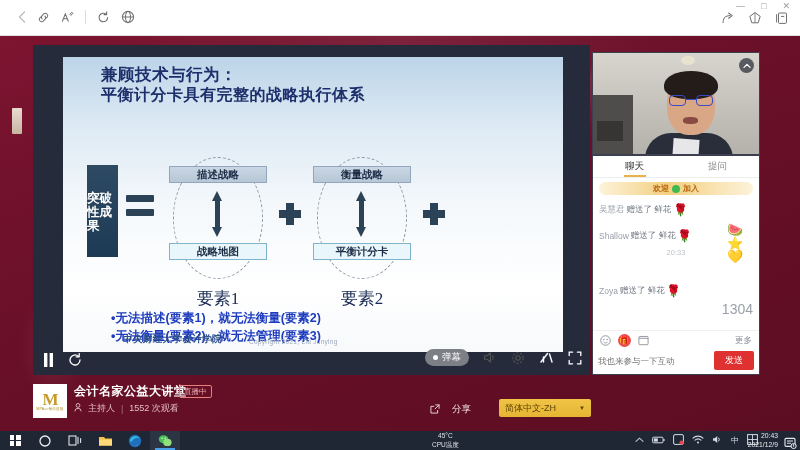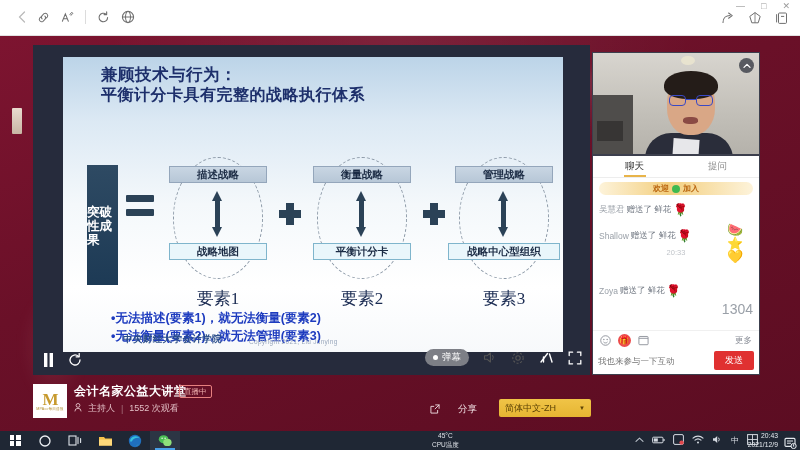--- a/index.html
+++ b/index.html
@@ -57,21 +57,21 @@
     position: absolute; left: 38px; top: 8px; width: 430px;
     color: #1d2f6b; font-weight: 700; line-height: 1.22;
     font-size: 16.5px; letter-spacing: .5px;
     font-family: "Liberation Serif","DejaVu Serif",serif;
   }
   .slide-title .l2 { font-size: 16px; }
 
   
   .diagram { position: absolute; left: 16px; top: 100px; width: 470px; height: 130px; }
   .break-box {
-    position: absolute; left: 8px; top: 8px; width: 31px; height: 120px;
+    position: absolute; left: 8px; top: 8px; width: 31px; height: 92px;
     background: linear-gradient(180deg,#2e4a63,#1d3a55);
     color: #ffffff; font-weight: 700; font-size: 12.5px;
     display: flex; flex-direction: column; align-items: center; justify-content: center;
     line-height: 1.12; letter-spacing: 0px; padding-top: 1px;
   }
   .eq { position: absolute; left: 47px; top: 38px; width: 28px; }
   .eq i { display: block; height: 7px; background: #2b4257; border-radius: 1px; }
   .eq i + i { margin-top: 7px; }
 
   .grp { position: absolute; top: 0; width: 106px; height: 128px; }
@@ -213,21 +213,21 @@
   }
   .logo .sub { font-size: 3.6px; color: #b08c2e; letter-spacing: .2px; }
   .info-title { position: absolute; left: 41px; top: 2px; font-size: 12px; color: #ffffff; font-weight: 700; letter-spacing: .5px; }
   .live-badge {
     position: absolute; left: 146px; top: 4px; height: 13px; padding: 0 4px;
     border: 1px solid #e7807f; color: #f1b2b0; font-size: 7.5px;
     display: flex; align-items: center; border-radius: 2px;
   }
   .info-meta { position: absolute; left: 41px; top: 21px; display: flex; align-items: center; gap: 6px; font-size: 9px; color: #e3bfc6; }
   .info-meta .bar { color: #a8737f; }
-  .share { position: absolute; left: 397px; top: 22px; display: flex; align-items: center; gap: 18px; font-size: 9.5px; color: #f0dfe3; }
+  .share { position: absolute; left: 397px; top: 22px; display: flex; align-items: center; gap: 12px; font-size: 9.5px; color: #f0dfe3; }
   .lang {
     position: absolute; left: 466px; top: 18px; width: 92px; height: 18px;
     background: linear-gradient(180deg,#f0c447,#e6b532); border-radius: 2px;
     display: flex; align-items: center; padding: 0 6px; font-size: 9px; color: #5e4406;
   }
   .lang .cv { margin-left: auto; font-size: 6px; }
 
   
   .taskbar {
     position: absolute; left: 0; bottom: 0; width: 800px; height: 19px;
@@ -357,31 +357,20 @@
             </div>
           <div class="chip bot">平衡计分卡</div>
           <div class="ys">要素2</div>
         </div>
 
         <div class="plus" style="left:344px">
             <span class="h"></span>
             <span class="v"></span>
           </div>
 
-        <div class="grp" style="left:372px">
-          <div class="oval"></div>
-          <div class="chip top">管理战略</div>
-          <div class="arrow">
-              <span class="up"></span>
-              <span class="stem"></span>
-              <span class="dn"></span>
-            </div>
-          <div class="chip bot wide">战略中心型组织</div>
-          <div class="ys">要素3</div>
-        </div>
       </div>
 
       <div class="bullets">
         <div>•无法描述(要素1)，就无法衡量(要素2)</div>
         <div>•无法衡量(要素2)，就无法管理(要素3)</div>
       </div>
 
       <div class="slide-foot">
         <span class="foot-org">中央财经大学会计学院</span>
         <span class="foot-cr">Copyright 2021, Liu Junying</span>

